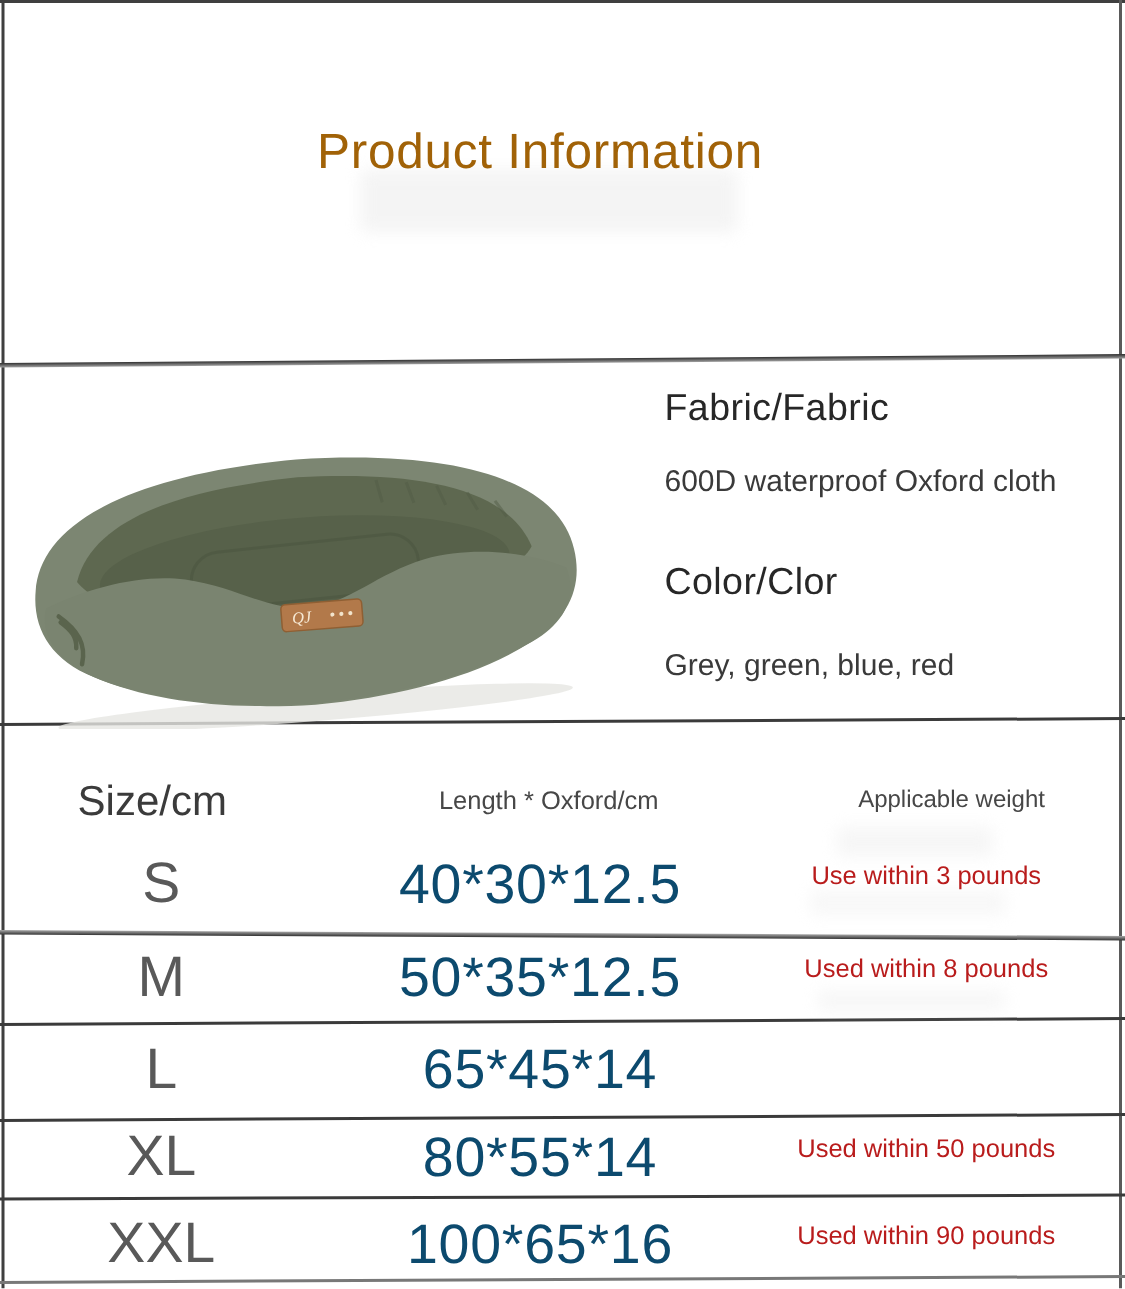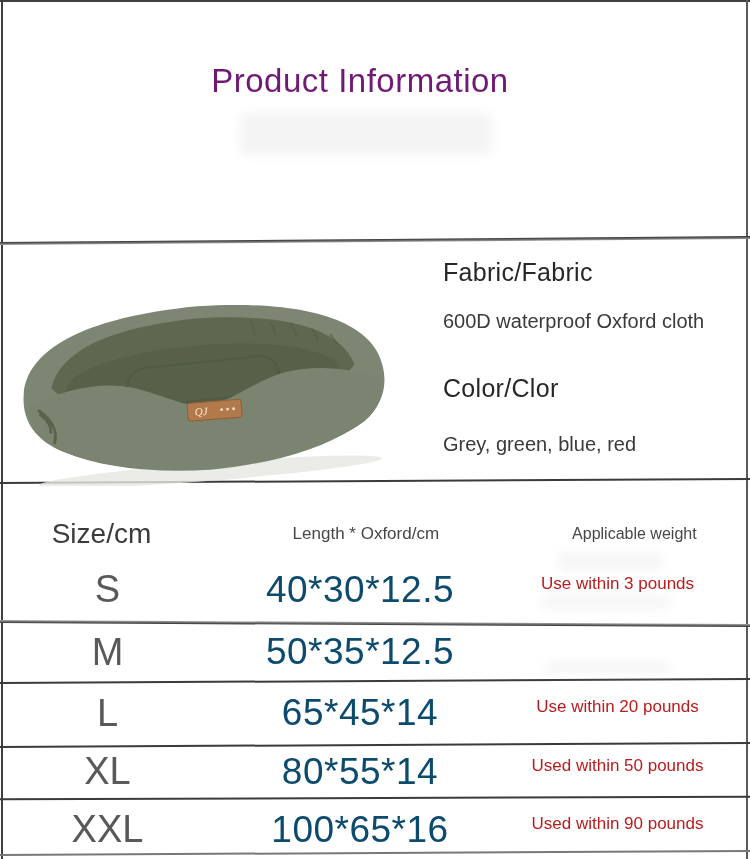--- a/index.html
+++ b/index.html
@@ -19,23 +19,23 @@
   .divider{position:absolute;left:-4px;width:758px;}
   #div-top-box{top:239px;height:3px;background:linear-gradient(to bottom,#2e2e2e,#9f9f9f);transform:rotate(-0.45deg);}
   #div-table-top{top:480px;height:2px;background:#3b3b3b;transform:rotate(-0.3deg);}
   #div-row-1{top:622px;height:3px;background:linear-gradient(to bottom,#a8a8a8,#333);transform:rotate(0.3deg);}
   #div-row-2{top:680px;height:2px;background:#3b3b3b;transform:rotate(-0.3deg);}
   #div-row-3{top:744px;height:2px;background:#3b3b3b;transform:rotate(-0.3deg);}
   #div-row-4{top:797px;height:2px;background:#3b3b3b;transform:rotate(-0.2deg);}
   #div-bottom{top:852px;height:2px;background:#787878;transform:rotate(-0.3deg);}
 
   .page-title{
-    position:absolute;left:0;top:62px;width:720px;
+    position:absolute;left:0;top:82px;width:720px;
     text-align:center;
-    font-size:33px;letter-spacing:0.5px;color:#701a75;
+    font-size:33px;letter-spacing:0.5px;color:#a16207;
   }
   .ghost{
     position:absolute;background:#ececec;filter:blur(5px);
     border-radius:4px;opacity:0.55;
   }
   #ghost-title{left:240px;top:113px;width:252px;height:42px;}
   #ghost-weight-hdr{left:558px;top:551px;width:104px;height:20px;opacity:0.45;}
   #ghost-weight-s{left:540px;top:594px;width:130px;height:16px;opacity:0.4;}
   #ghost-weight-m{left:545px;top:660px;width:125px;height:14px;opacity:0.4;}
 
@@ -145,26 +145,26 @@
 
 <div class="table-row" id="row-s">
   <div class="cell cell-size val-size">S</div>
   <div class="cell cell-dims val-dims">40*30*12.5</div>
   <div class="cell cell-weight val-weight">Use within 3 pounds</div>
 </div>
 
 <div class="table-row" id="row-m">
   <div class="cell cell-size val-size">M</div>
   <div class="cell cell-dims val-dims">50*35*12.5</div>
+  <div class="cell cell-weight val-weight">Used within 8 pounds</div>
 </div>
 
 <div class="table-row" id="row-l">
   <div class="cell cell-size val-size">L</div>
   <div class="cell cell-dims val-dims">65*45*14</div>
-  <div class="cell cell-weight val-weight">Use within 20 pounds</div>
 </div>
 
 <div class="table-row" id="row-xl">
   <div class="cell cell-size val-size">XL</div>
   <div class="cell cell-dims val-dims">80*55*14</div>
   <div class="cell cell-weight val-weight">Used within 50 pounds</div>
 </div>
 
 <div class="table-row" id="row-xxl">
   <div class="cell cell-size val-size">XXL</div>

